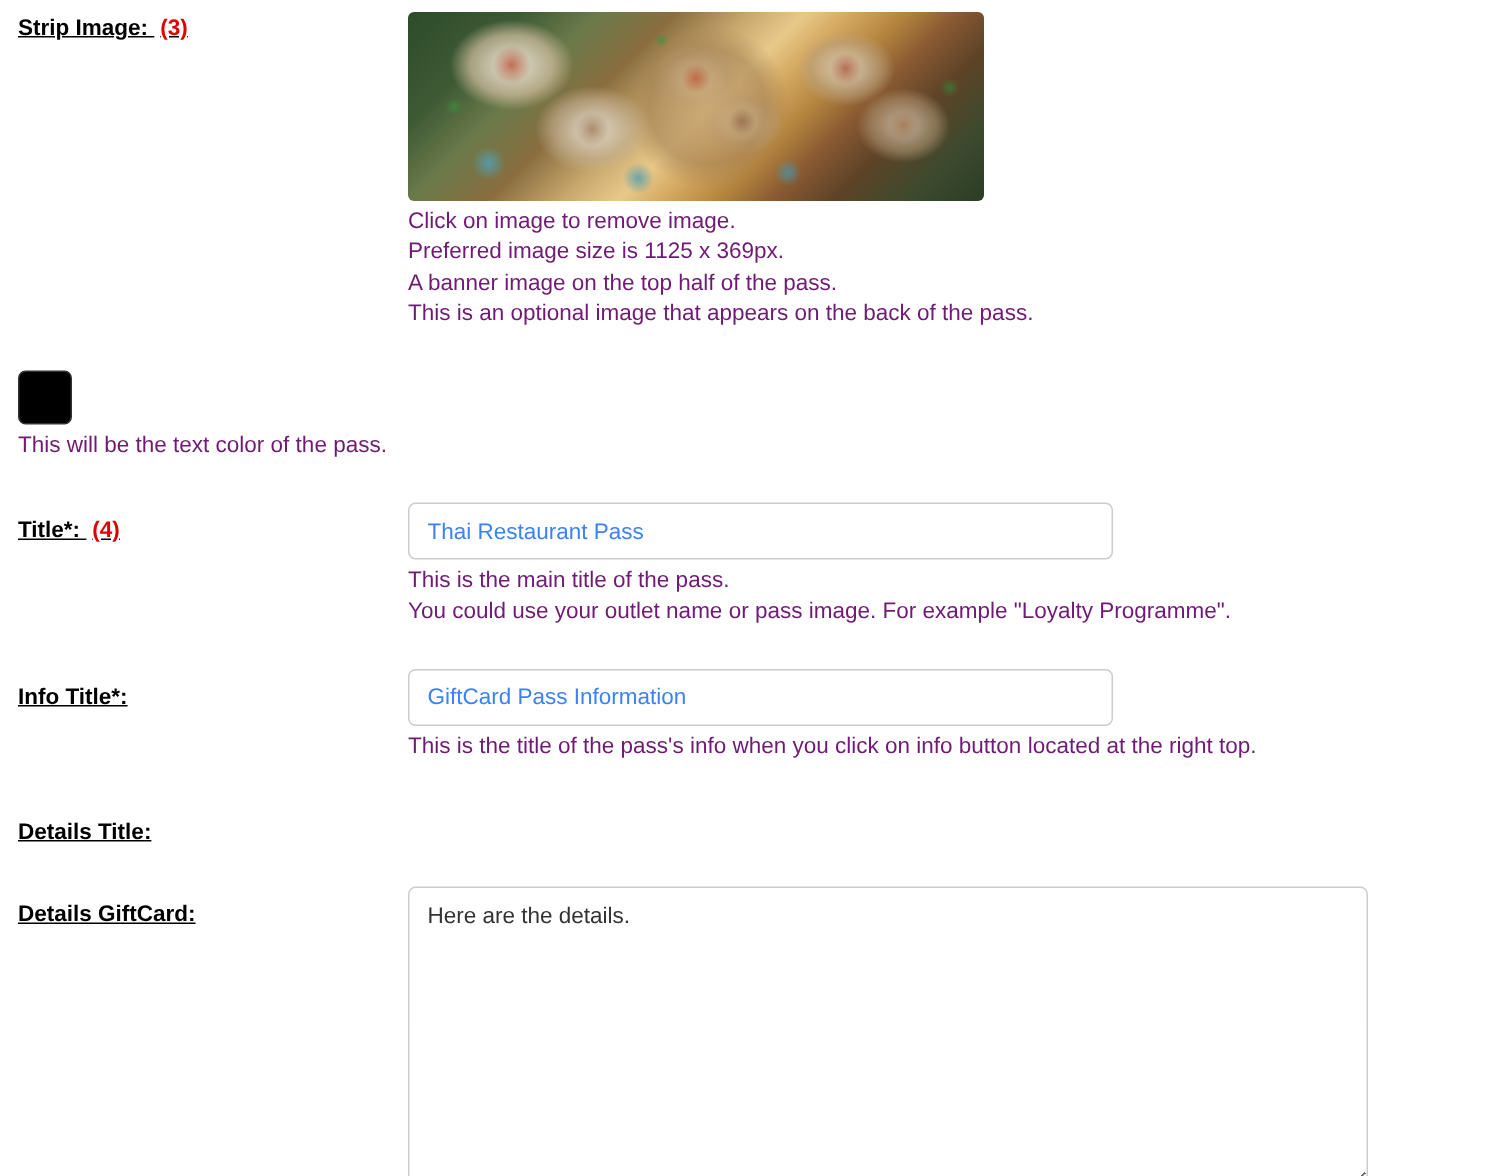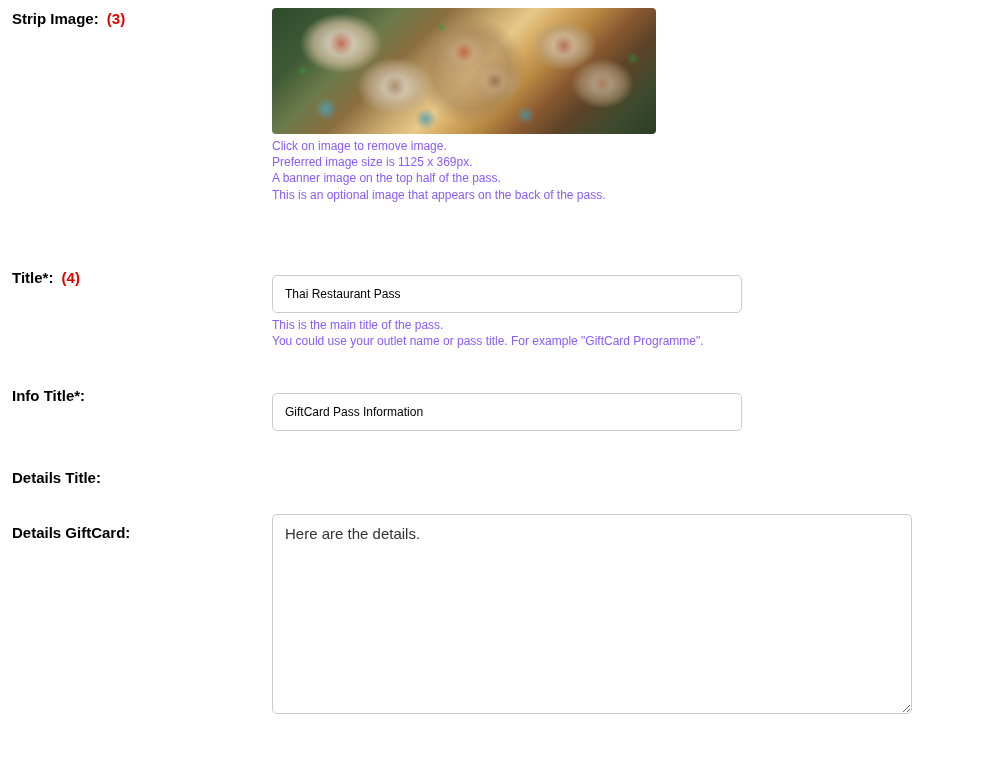--- a/index.html
+++ b/index.html
@@ -17,42 +17,43 @@
     }
     .form-row {
       display: flex;
       align-items: flex-start;
       margin-bottom: 28px;
     }
     .label-col {
       width: 260px;
       flex-shrink: 0;
       padding-top: 2px;
+      text-decoration: underline;
     }
     .label-col.input-align {
       padding-top: 10px;
     }
     .field-label {
       font-weight: 700;
       color: #000;
       font-size: 15px;
     }
     .annotation {
       font-weight: 700;
       color: #e00000;
       font-size: 15px;
       margin-left: 4px;
     }
     .field-col {
       flex: 1;
       max-width: 640px;
     }
     .help-text {
-      color: #8b5cf6;
-      font-size: 12px;
+      color: #701a75;
+      font-size: 15px;
       line-height: 1.35;
       margin-top: 4px;
     }
     .help-text p {
       margin: 0;
     }
     .strip-image {
       width: 384px;
       height: 126px;
       border-radius: 4px;
@@ -100,26 +101,25 @@
       height: 36px;
       background: #000;
       border-radius: 5px;
       cursor: pointer;
       border: 1px solid #333;
     }
     .text-input {
       width: 470px;
       height: 38px;
       padding: 8px 12px;
-      font-size: 12px;
+      font-size: 15px;
       border: 1px solid #ccc;
       border-radius: 5px;
-      color: #000000;
+      color: #3b82f6;
       font-family: inherit;
-      margin-top: 16px;
     }
     .textarea-input {
       width: 100%;
       max-width: 640px;
       height: 200px;
       padding: 10px 12px;
       font-size: 15px;
       border: 1px solid #ccc;
       border-radius: 5px;
       color: #333;
@@ -143,42 +143,51 @@
     <div class="help-text">
       <p>Click on image to remove image.</p>
       <p>Preferred image size is 1125 x 369px.</p>
       <p>A banner image on the top half of the pass.</p>
       <p>This is an optional image that appears on the back of the pass.</p>
     </div>
   </div>
 </div>
 
 <div class="form-row">
+  <div class="field-col">
+    <div class="color-swatch"></div>
+    <div class="help-text">
+      <p>This will be the text color of the pass.</p>
+    </div>
+  </div>
 </div>
 
 <div class="form-row">
   <div class="label-col input-align">
     <span class="field-label">Title*:</span>
     <span class="annotation">(4)</span>
   </div>
   <div class="field-col">
     <input type="text" class="text-input" value="Thai Restaurant Pass" style="">
     <div class="help-text">
       <p>This is the main title of the pass.</p>
-      <p>You could use your outlet name or pass title. For example "GiftCard Programme".</p>
+      <p>You could use your outlet name or pass image. For example "Loyalty Programme".</p>
     </div>
   </div>
 </div>
 
 <div class="form-row">
   <div class="label-col input-align">
     <span class="field-label">Info Title*:</span>
   </div>
   <div class="field-col">
     <input type="text" class="text-input" value="GiftCard Pass Information" style="">
+    <div class="help-text">
+      <p>This is the title of the pass's info when you click on info button located at the right top.</p>
+    </div>
   </div>
 </div>
 
 <div class="form-row">
   <div class="label-col input-align">
     <span class="field-label">Details Title:</span>
   </div>
   <div class="field-col">
   </div>
 </div>

